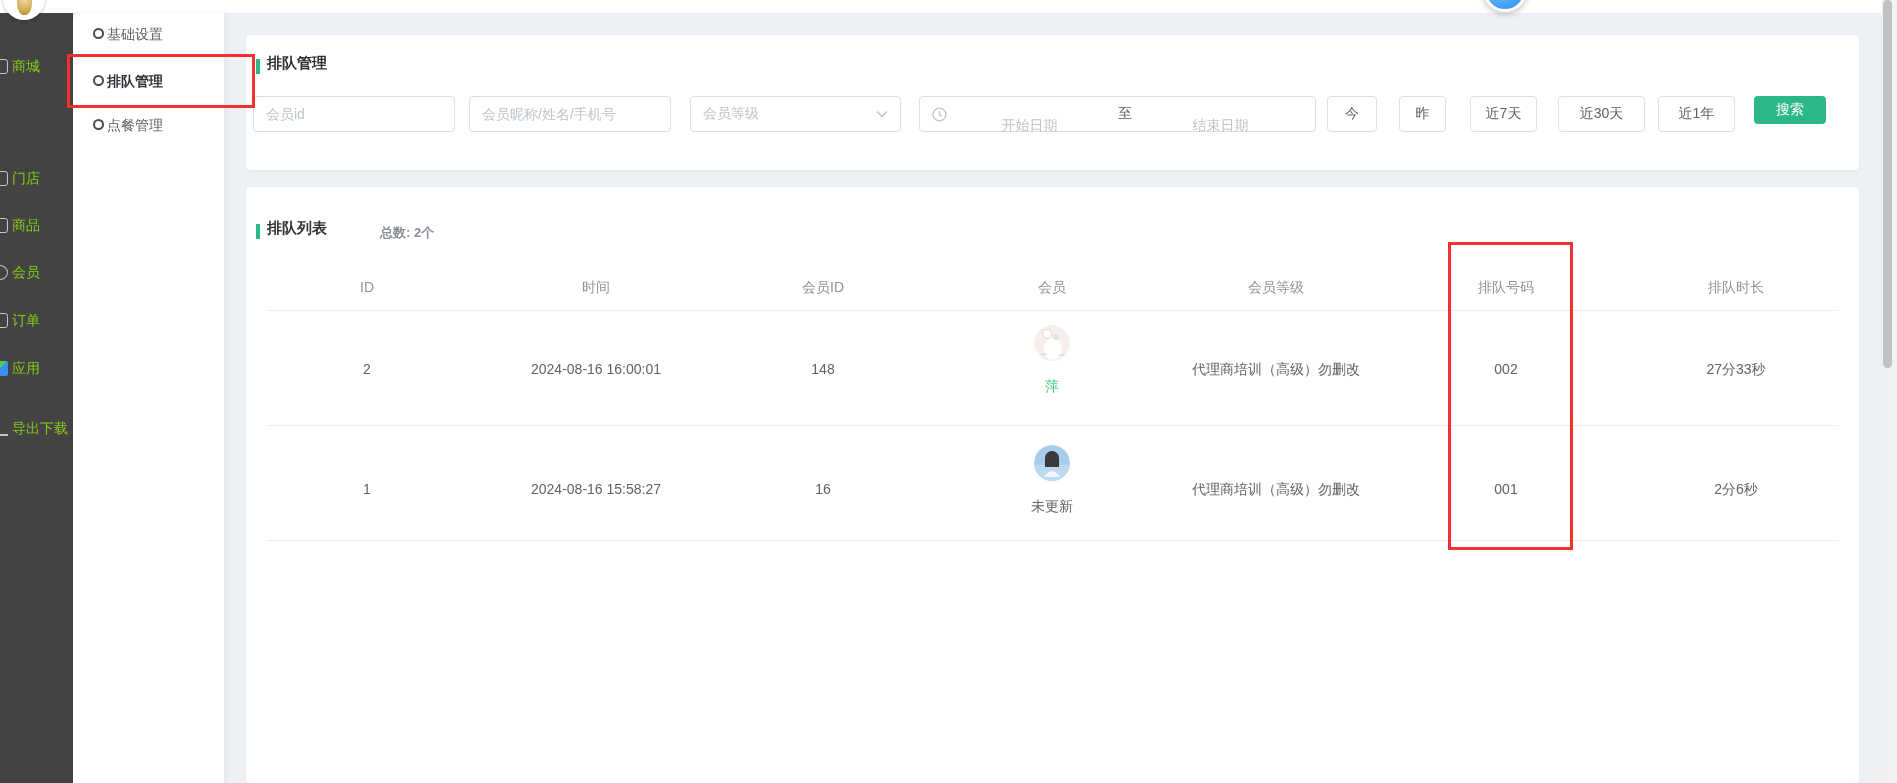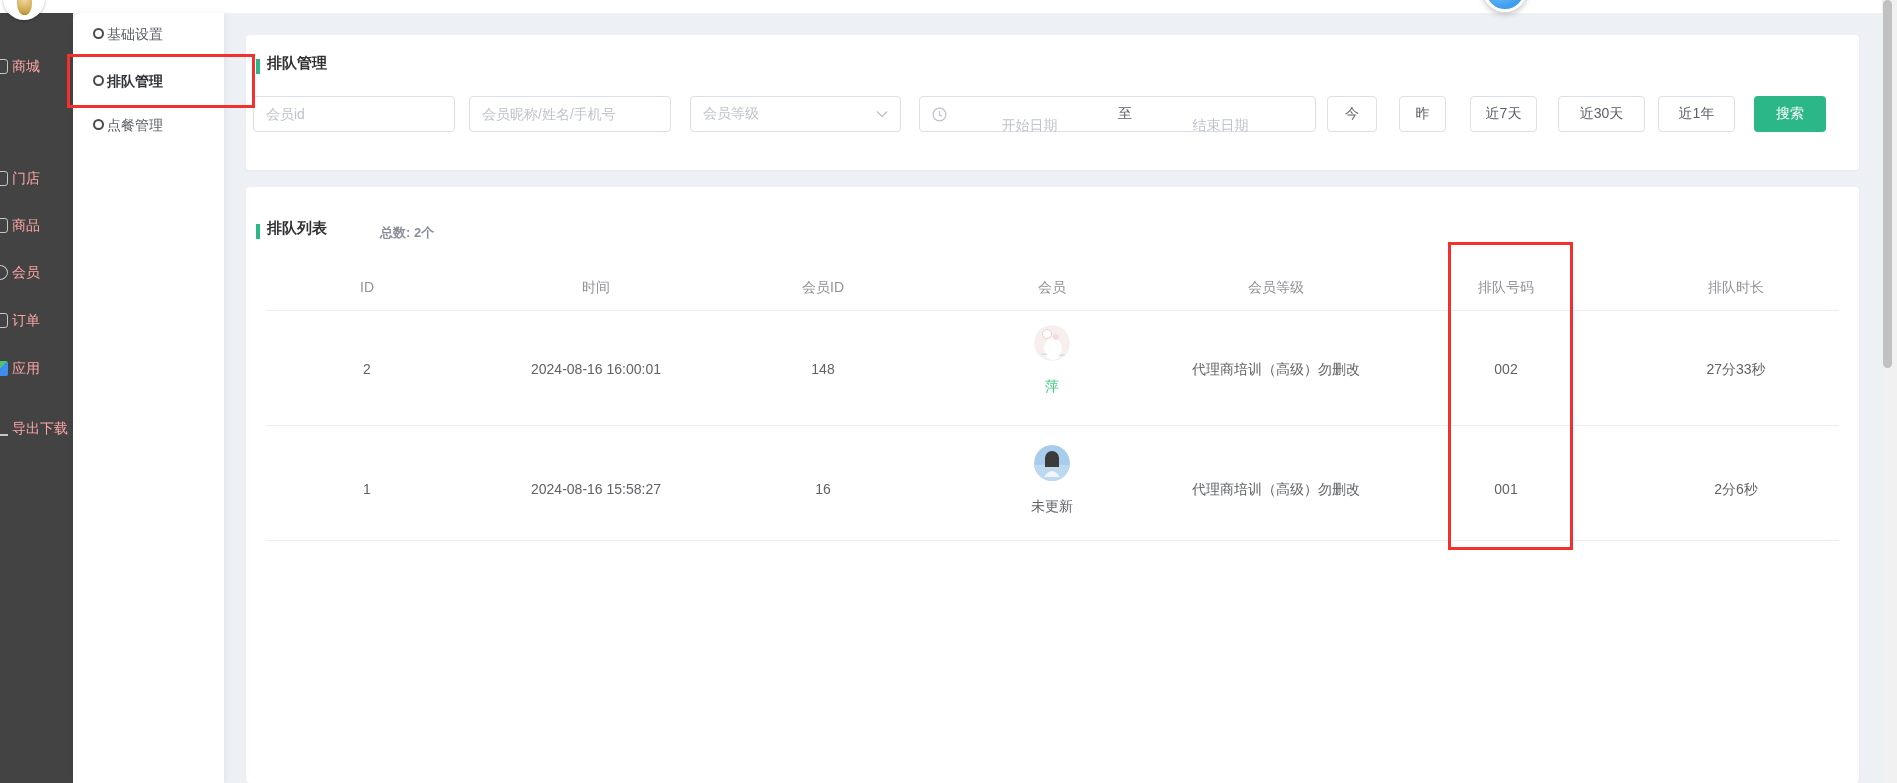--- a/index.html
+++ b/index.html
@@ -19,21 +19,21 @@
   }
   
   .dark-sidebar { position:absolute; left:0; top:13px; width:73px; height:770px; background:#434343; overflow:hidden; z-index:4; }
   .logo {
     position:absolute; left:3px; top:-22px; width:42px; height:42px; border-radius:50%;
     background:#fff; z-index:7; box-shadow:0 1px 3px rgba(0,0,0,.25);
     display:flex; align-items:center; justify-content:center;
   }
   .logo-bottle { width:15px; height:24px; margin-top:8px; border-radius:45% 45% 48% 48%;
     background:radial-gradient(circle at 50% 35%, #f4d9a0, #caa245 75%, #9c7a2c); }
-  .side-item { position:absolute; left:0; width:67px; height:20px; color:#fca5a5; font-size:14px; }
+  .side-item { position:absolute; left:0; width:67px; height:20px; color:#84cc16; font-size:14px; }
   .side-item .label { position:absolute; left:12px; top:1px; white-space:nowrap; }
   .side-icon { position:absolute; left:-8px; top:2px; width:16px; height:15px;
     border:1px solid #c6c6c6; border-radius:3px; }
   .side-icon.round { border-radius:50%; }
   .side-icon.colorful { border:none; border-radius:2px;
     background:linear-gradient(135deg,#4fc46a 0 50%,#3d8ef0 50% 100%); }
   .side-icon.dl { border:none; border-bottom:2px solid #c6c6c6; border-radius:0; }
   .side-icon.dl::after { content:""; position:absolute; left:6px; top:1px; width:2px; height:8px; background:#c6c6c6; }
   
   .sub-sidebar { position:absolute; left:73px; top:13px; width:151px; height:770px; background:#ffffff;
@@ -56,21 +56,21 @@
   .f-input::placeholder { color:#bfc4cc; opacity:1; }
   .f-select { position:absolute; top:61px; height:36px; border:1px solid #dcdfe6; border-radius:4px;
     background:#fff; display:flex; align-items:center; padding:0 12px; color:#bfc4cc; cursor:pointer; }
   .f-select .chev { margin-left:auto; }
   .daterange { position:absolute; top:61px; height:36px; border:1px solid #dcdfe6; border-radius:4px;
     background:#fff; display:flex; align-items:center; padding:0 12px; }
   .daterange .ph { flex:1; text-align:center; color:#bfc4cc;margin-top:24px; }
   .daterange .sep { color:#5a5e66; padding:0 6px; }
   .qbtn { position:absolute; top:61px; height:36px; border:1px solid #dcdfe6; border-radius:4px;
     background:#fff; color:#5a5e66; font-size:14px; display:flex; align-items:center; justify-content:center; cursor:pointer; }
-  .search-btn { position:absolute; top:61px; height:36px; border:none; border-radius:4px; color:#fff;
+  .search-btn { position:absolute; top:61px; height:28px; border:none; border-radius:4px; color:#fff;
     font-size:14px; display:flex; align-items:center; justify-content:center; cursor:pointer; }
   
   .total-label { position:absolute; left:134px; top:37px; font-size:13px; color:#8a8e99; font-weight:bold; }
   .th-cell { position:absolute; top:92px; width:220px; text-align:center; color:#909399; font-size:14px; }
   .divider { position:absolute; left:20px; width:1573px; height:1px; background:#ebeef5; }
   .td-cell { position:absolute; width:220px; text-align:center; color:#606266; font-size:14px; white-space:nowrap; }
   .avatar { position:absolute; width:36px; height:36px; border-radius:50%; overflow:hidden; }
   .member-name { position:absolute; width:220px; text-align:center; font-size:14px; }
   .name-green { color:#3ecb81; }
   

